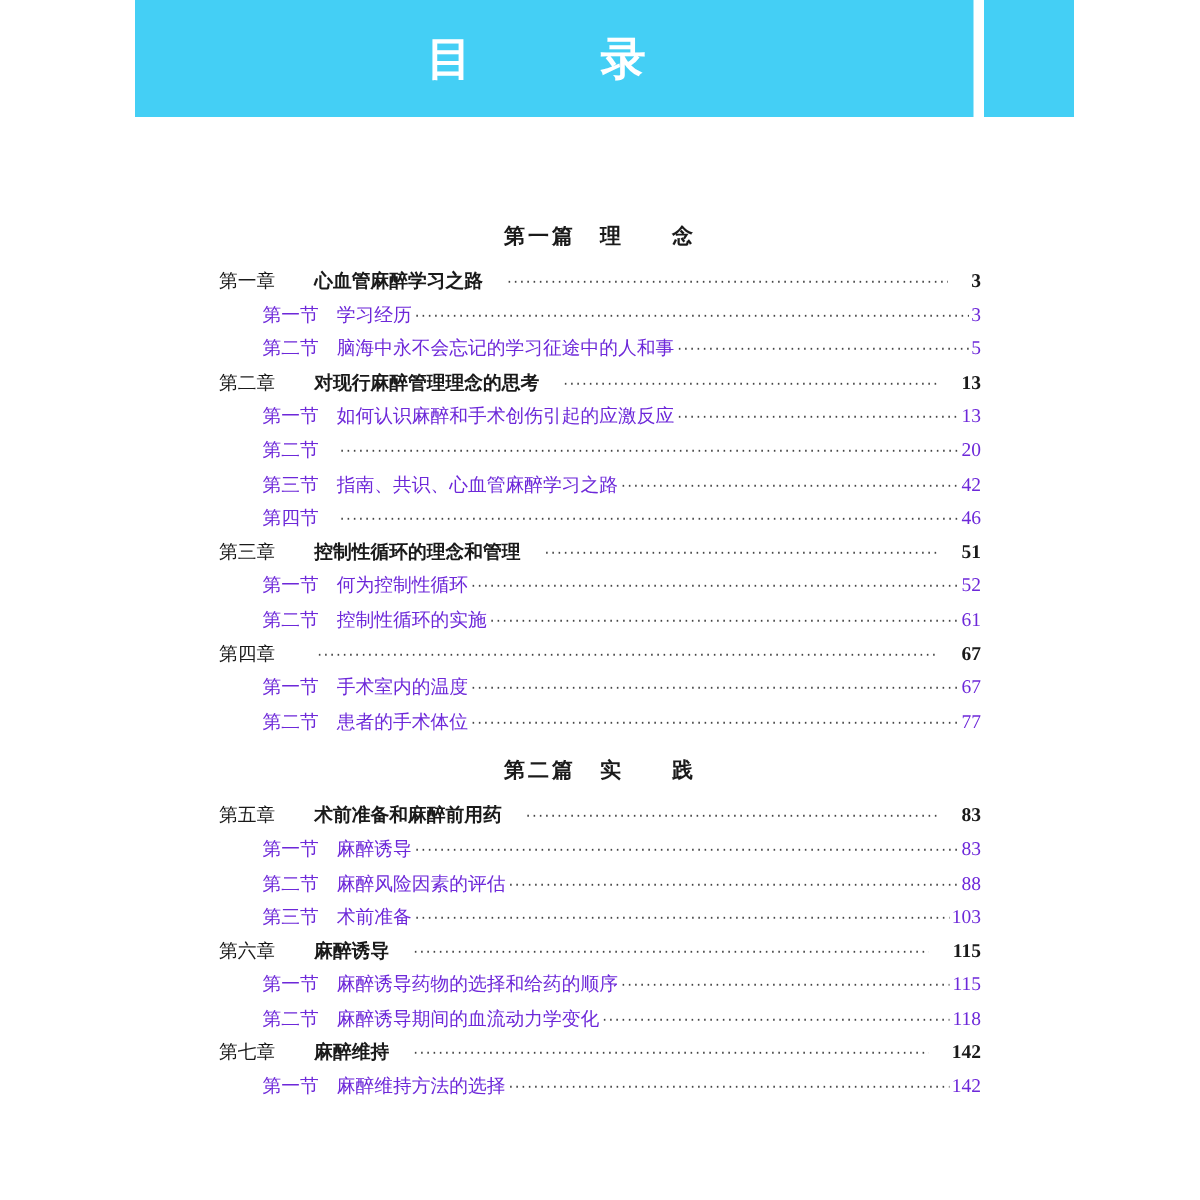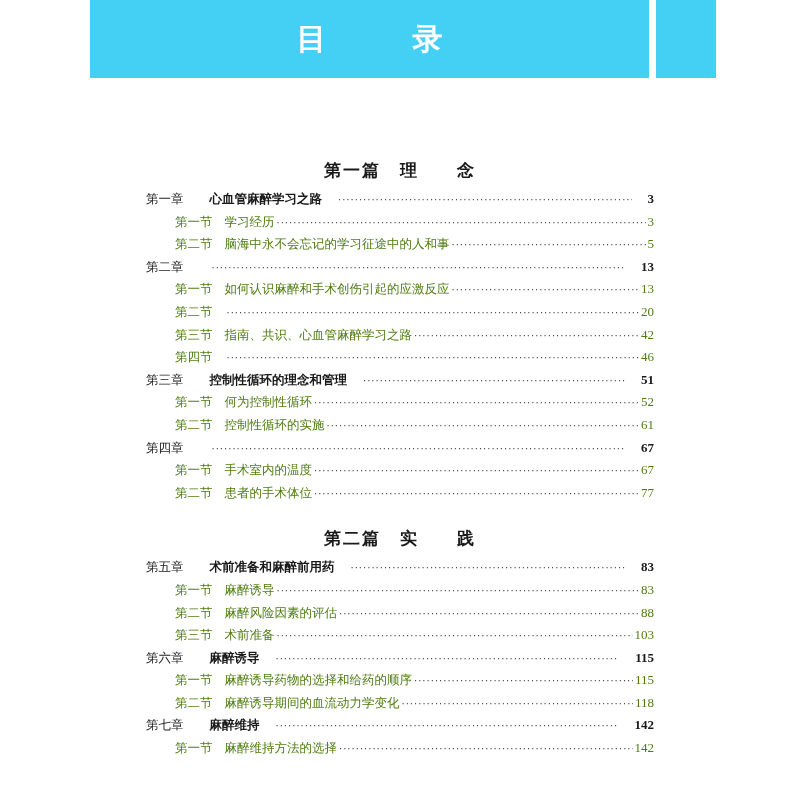--- a/index.html
+++ b/index.html
@@ -1,24 +1,24 @@
 <!DOCTYPE html>
 <html><head>
 <meta charset="utf-8">
 <style>
   html, body { margin: 0; padding: 0; background: #ffffff; }
   body { width: 800px; height: 800px; position: relative; overflow: hidden; font-family: "DejaVu Sans", sans-serif; color: #1a1a1a; }
   .banner-main { position: absolute; left: 90px; top: 0; width: 559px; height: 78px; background: #44cff5; }
   .banner-side { position: absolute; left: 656px; top: 0; width: 60px; height: 78px; background: #44cff5; }
-  .banner-title { position: absolute; left: 90px; top: 0; width: 559px; height: 78px; display: flex; align-items: center; justify-content: center; color: #ffffff; font-weight: bold; font-size: 30px; letter-spacing: 28px; text-indent: 28px; }
+  .banner-title { position: absolute; left: 78px; top: 0; width: 559px; height: 78px; display: flex; align-items: center; justify-content: center; color: #ffffff; font-weight: bold; font-size: 30px; letter-spacing: 28px; text-indent: 28px; }
   .toc { position: absolute; left: 146px; top: 140px; width: 508px; }
-  .part-title { text-align: center; font-family: "DejaVu Serif", serif; font-weight: bold; font-size: 17px; height: 36px; line-height: 36px; letter-spacing: 2px; margin-top: 12px; }
+  .part-title { text-align: center; font-family: "DejaVu Serif", serif; font-weight: bold; font-size: 14px; height: 36px; line-height: 36px; letter-spacing: 2px; }
   .entry { display: flex; align-items: baseline; height: 22.6px; line-height: 22.6px; font-size: 12.5px; white-space: nowrap; }
   .entry.chapter { padding-left: 0; gap: 14px; }
-  .entry.section { padding-left: 29px; color: #4d7c0f; }
+  .entry.section { padding-left: 29px; color: #6d28d9; }
   .entry .num { margin-right: 12px; }
   .entry .dots { flex: 1; overflow: hidden; color: #444; margin: 0 2px; letter-spacing: 1px; font-size: 10px; }
   .entry .dots::before { content: "································································································································"; }
   .entry .page { font-family: "Liberation Serif", serif; font-size: 13px; }
   .entry.chapter .page { font-weight: bold; }
   .entry.chapter .label { font-weight: bold; text-align: right; }
 </style>
 </head>
 <body>
 
@@ -41,20 +41,21 @@
       <span class="page">3</span>
     </div>
     <div class="entry section">
       <span class="num">第二节</span>
       <span class="label">脑海中永不会忘记的学习征途中的人和事</span>
       <span class="dots"></span>
       <span class="page">5</span>
     </div>
     <div class="entry chapter">
       <span class="num">第二章</span>
+      <span class="label">对现行麻醉管理理念的思考</span>
       <span class="dots"></span>
       <span class="page">13</span>
     </div>
     <div class="entry section">
       <span class="num">第一节</span>
       <span class="label">如何认识麻醉和手术创伤引起的应激反应</span>
       <span class="dots"></span>
       <span class="page">13</span>
     </div>
     <div class="entry section">

